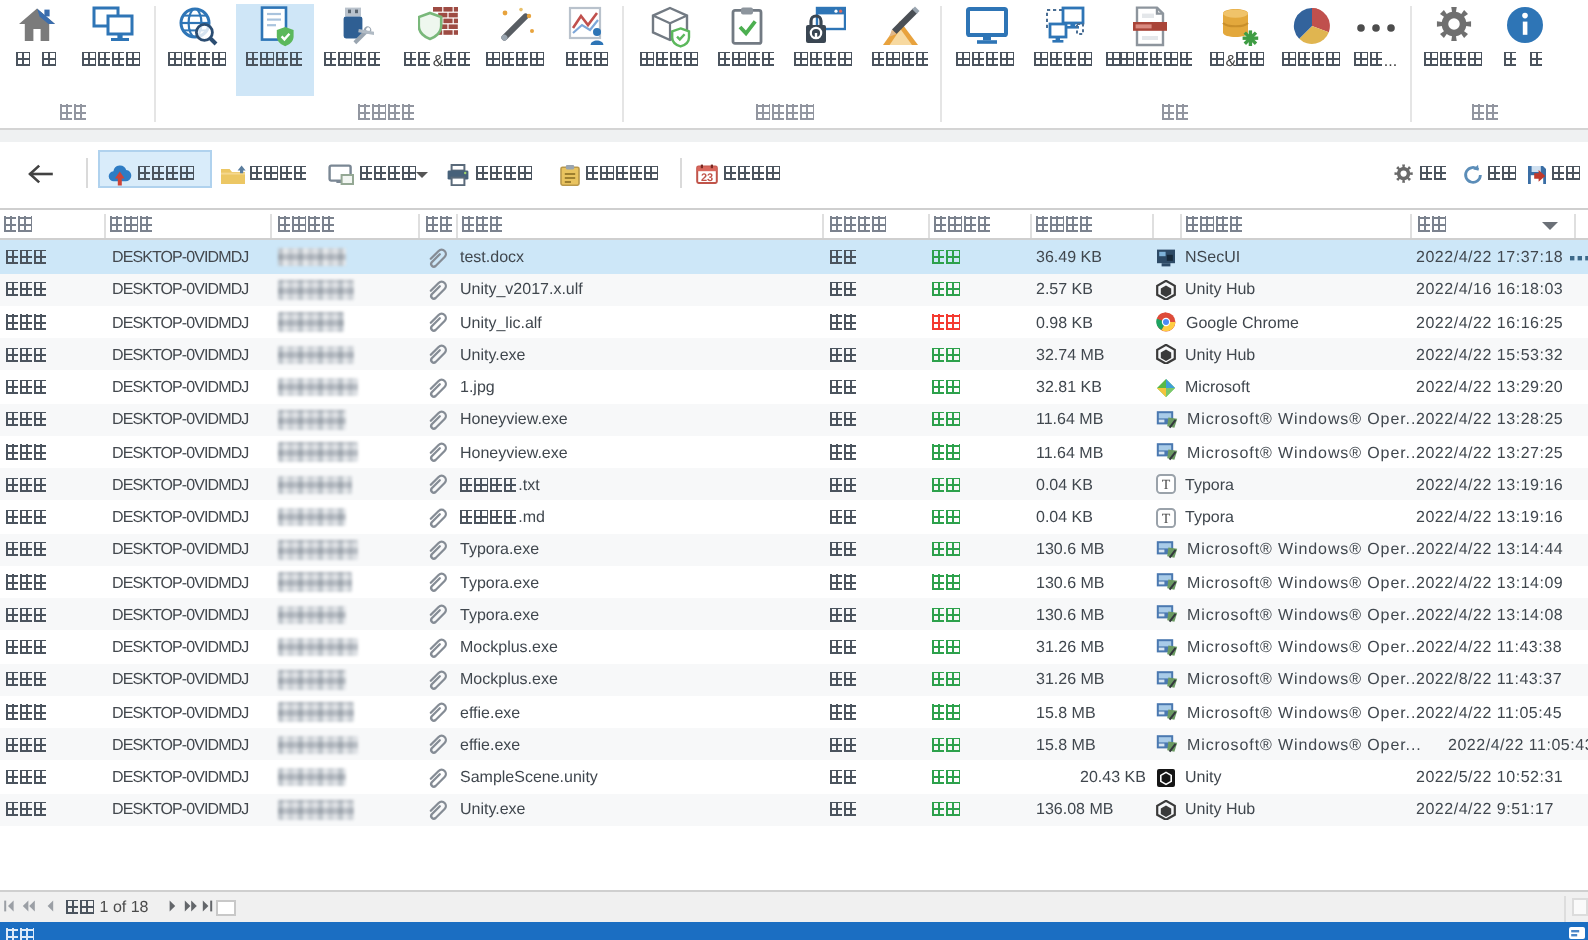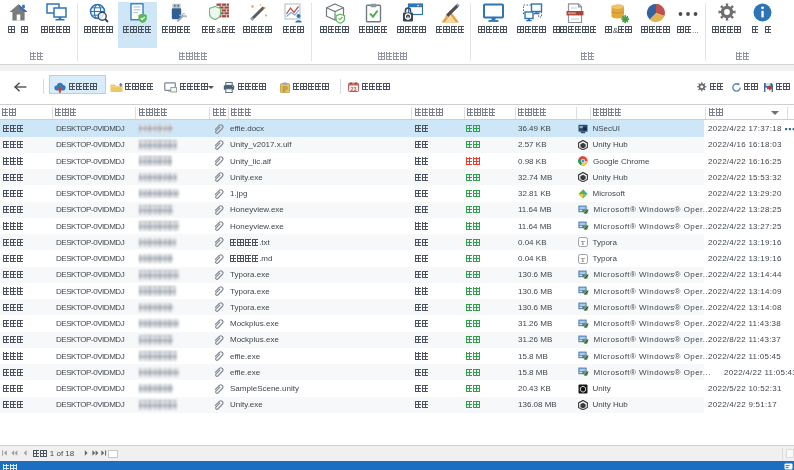--- a/index.html
+++ b/index.html
@@ -13,21 +13,21 @@
 i.gr{background:repeating-linear-gradient(0deg,#f43a30 0 1px,transparent 1px 3.2px),repeating-linear-gradient(90deg,#f43a30 0 1px,transparent 1px 3.2px)}
 i.sp{display:inline-block;width:5.5px}
 span.lt{display:inline-block;vertical-align:0;font-size:8px}
 .rlab{position:absolute;top:25.5px;width:100%;text-align:center;white-space:nowrap;font-size:8px;color:#3d3d3d}
 .ric{position:absolute;top:3px;width:100%;display:flex;justify-content:center}
 .glab{position:absolute;top:52px;font-size:8px;text-align:center;white-space:nowrap}
 .vsep{position:absolute;top:3px;height:58px;width:1px;background:#e5e5e5}
 .t2{position:absolute;top:0;height:32px;display:flex;align-items:center;white-space:nowrap}
 .t2 span.tl{margin-left:2.5px;font-size:8px;color:#3d3d3d}
 .hc{position:absolute;top:0;height:100%;display:flex;align-items:center;font-size:8px;color:#626a75;white-space:nowrap}
-.row{position:absolute;left:0;width:704px;height:16.25px}
+.row{position:absolute;left:0;width:794px;height:16.25px}
 .cell{position:absolute;top:0;height:100%;display:flex;align-items:center;font-size:8px;color:#40474e;white-space:nowrap}
 </style></head><body>
 <div class="abs" style="left:0;top:0;width:794px;height:65px;background:#fff;border-bottom:1px solid #d4d4d4">
 <div class="abs" style="left:118px;top:2px;width:39px;height:45.5px;background:#cfe6f7"></div>
 <div class="abs" style="left:-13.5px;top:0;width:64px;height:48px">
 <div class="ric">
         <svg width="19" height="19" viewBox="0 0 19 19">
           <path d="M9.5 1.2 L18.5 9 L15.6 9 L15.6 17.5 L3.4 17.5 L3.4 9 L0.5 9 Z" fill="#7b7b7b"></path>
           <path d="M9.5 1.2 L18.5 9 L15.2 9 L10.8 5.2 Z" fill="#3b6eae"></path>
           <rect x="13.2" y="1.8" width="2.6" height="3.4" fill="#3b6eae"></rect>
@@ -458,21 +458,21 @@
     </div>
 <div class="cell" style="left:56px;color:#43484e;letter-spacing:-.45px">DESKTOP-0VIDMDJ</div>
 <div class="cell" style="left:139px">
       <span style="display:inline-block;width:34px;height:9.5px;border-radius:1px;background:repeating-linear-gradient(90deg,#bfc5cb 0 2.5px,#e3e6e9 2.5px 5px,#ccd1d6 5px 7.5px,#dde0e4 7.5px 10px),repeating-linear-gradient(0deg,rgba(255,255,255,0) 0 3px,rgba(176,182,189,.55) 3px 6px);background-blend-mode:multiply;filter:blur(.85px)"></span>
     </div>
 <div class="cell" style="left:212px">
       <svg width="13" height="12" viewBox="0 0 13 12">
         <path d="M3.4 6.4 L7.3 2.5 a2.1 2.1 0 0 1 3 3 L5.8 10 a1.35 1.35 0 0 1 -1.9-1.9 L7.9 4.1" fill="none" stroke="#858c95" stroke-width="1.15" stroke-linecap="round"></path>
       </svg>
     </div>
-<div class="cell" style="left:230px">effie.docx</div>
+<div class="cell" style="left:230px">test.docx</div>
 <div class="cell" style="left:414.5px">
       <i class="g"></i>
       <i class="g"></i>
     </div>
 <div class="cell" style="left:466px">
       <i class="gg"></i>
       <i class="gg"></i>
     </div>
 <div class="cell" style="left:518px">36.49 KB</div>
 <div class="cell" style="left:578px">
@@ -1070,21 +1070,21 @@
     </div>
 <div class="cell" style="left:230px">SampleScene.unity</div>
 <div class="cell" style="left:414.5px">
       <i class="g"></i>
       <i class="g"></i>
     </div>
 <div class="cell" style="left:466px">
       <i class="gg"></i>
       <i class="gg"></i>
     </div>
-<div class="cell" style="left:518px">20.43 KB</div>
+<div class="cell" style="left:540px">20.43 KB</div>
 <div class="cell" style="left:578px">
       <svg width="10" height="10" viewBox="0 0 10 10">
         <rect x="0.5" y="0.5" width="9" height="9" rx="1" fill="#161616"></rect>
         <path d="M5 2.2 L7.6 3.7 L7.6 6.7 L5 8.2 L2.4 6.7 L2.4 3.7 Z" fill="none" stroke="#fff" stroke-width="0.8"></path>
       </svg>
       <span style="margin-left:4.5px;">Unity</span>
     </div>
 <div class="cell" style="left:708px;letter-spacing:.26px">2022/5/22 10:52:31</div>
 </div>
 <div class="row" style="top:396.65px;background:#f7f8f9">

